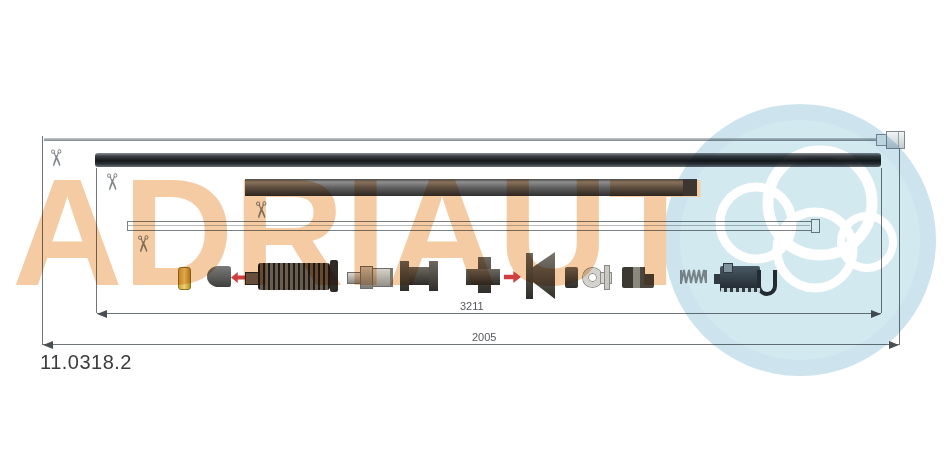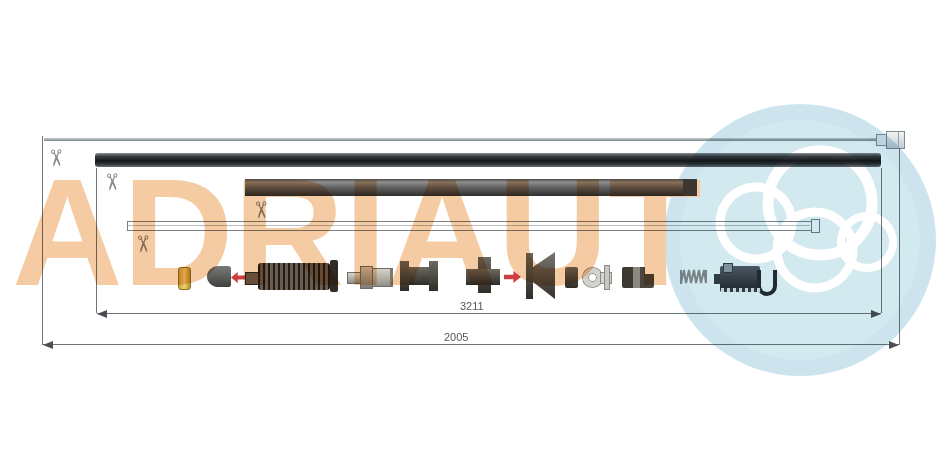--- a/index.html
+++ b/index.html
@@ -137,16 +137,17 @@
     <div class="abs dimline" style="left:899px;top:148px;width:1px;height:197px;"></div>
 
     <div class="abs dimline" style="left:97px;top:313px;width:784px;height:1px;"></div>
     <div class="abs arrW arrL" style="left:97px;top:310px;"></div>
     <div class="abs arrW arrR" style="left:871px;top:310px;"></div>
     <div class="abs dimtext" style="left:460px;top:300px;">3211</div>
 
     <div class="abs dimline" style="left:43px;top:344px;width:856px;height:1px;"></div>
     <div class="abs arrW arrL" style="left:43px;top:341px;"></div>
     <div class="abs arrW arrR" style="left:889px;top:341px;"></div>
-    <div class="abs dimtext" style="left:444px;top:331px;">2005</div>
+    <div class="abs dimtext" style="left:472px;top:331px;">2005</div>
 
+    <div class="abs partnum" style="left:40px;top:351px;">11.0318.2</div>
   </div>
 </div>
 
 </body></html>

